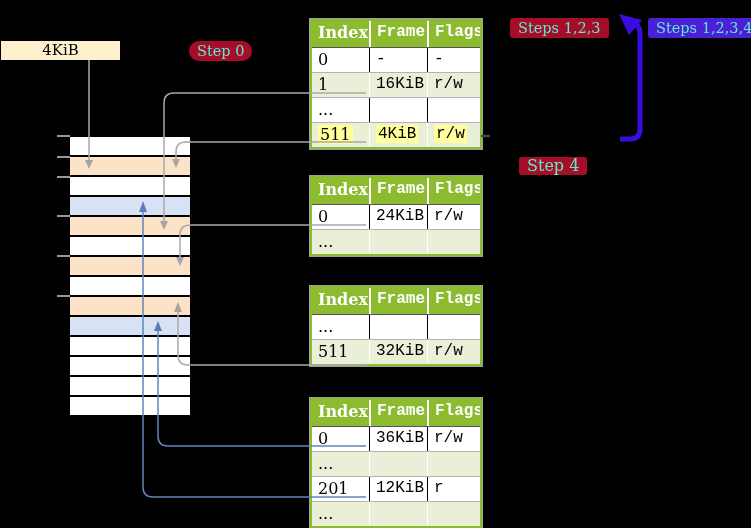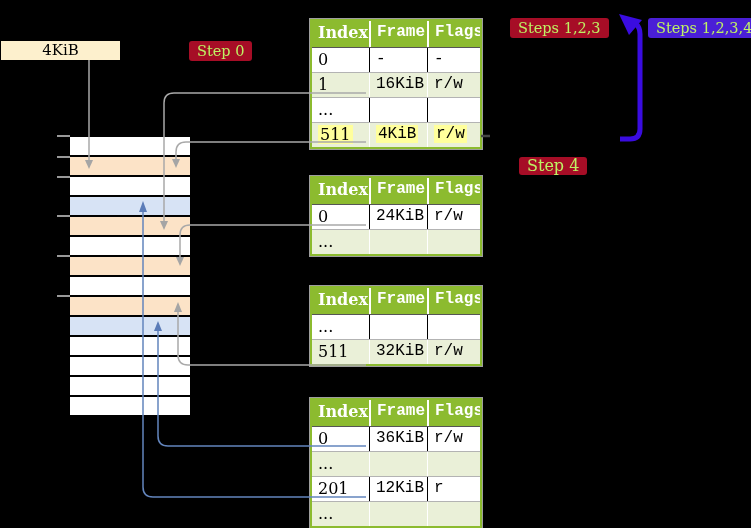--- a/index.html
+++ b/index.html
@@ -4,25 +4,25 @@
 <style>
   html,body{margin:0;padding:0;background:#000;}
   #canvas{position:relative;width:751px;height:528px;background:#000;overflow:hidden;
           font-family:"DejaVu Serif","Liberation Serif",serif;}
 
   
   .label-box{position:absolute;left:1px;top:41px;width:119px;height:19px;background:#fdf0cd;
              color:#000;font-size:15px;text-align:center;line-height:19px;}
 
   
-  .badge{position:absolute;height:18px;border-radius:3px;color:#bef264;font-size:14.5px;
+  .badge{position:absolute;height:18px;border-radius:3px;color:#5eead4;font-size:14.5px;
          line-height:18px;padding:1px 8px;white-space:nowrap;box-sizing:content-box;}
   .badge.red{background:#a60d26;}
   .badge.blue{background:#4a1fd6;}
-  #badge-step0{left:189px;top:41px;}
+  #badge-step0{left:189px;top:41px;border-radius:10px;}
   #badge-steps123{left:510px;top:18px;}
   #badge-steps1234{left:648px;top:18px;}
   #badge-step4{left:519px;top:157px;height:16px;line-height:16px;font-size:16px;}
 
   
   #stack{position:absolute;left:70px;top:135px;width:120px;}
   .mrow{height:18px;border-top:2px solid #000;}
   .mrow:last-child{border-bottom:2px solid #000;}
   .mrow.plain{background:#ffffff;}
   .mrow.frame{background:#fce3c7;}

